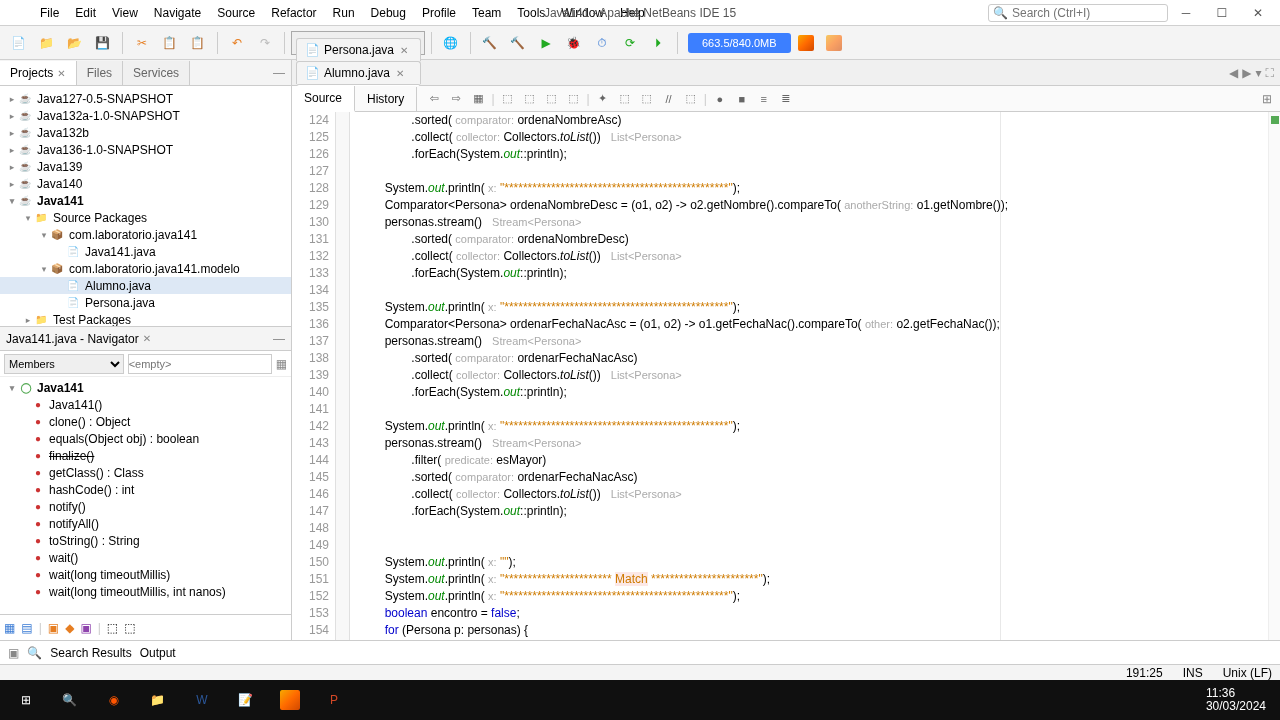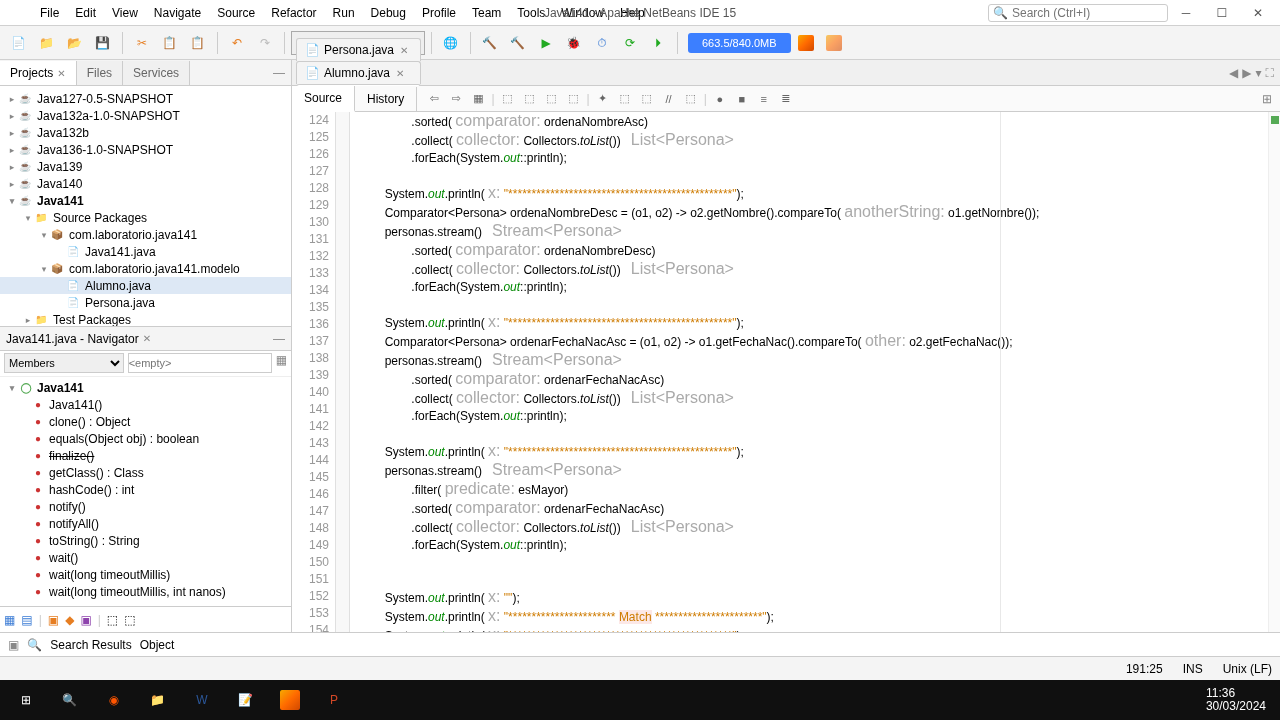--- a/index.html
+++ b/index.html
@@ -24,21 +24,21 @@
 .pane-tabs .ptab .close { margin-left:4px; color:#888; font-size:10px; }
 .tree { flex:1; overflow:auto; padding:4px 0; font-size:12px; }
 .tree .node { display:flex; align-items:center; height:17px; padding-left:6px; white-space:nowrap; }
 .tree .node.selected { background:#dde8f5; }
 .tree .expander { width:12px; color:#888; font-size:9px; text-align:center; }
 .tree .icon { width:16px; height:16px; margin-right:3px; display:inline-flex; align-items:center; justify-content:center; font-size:10px; }
 .tree .node.bold { font-weight:bold; }
 .nav-pane { border-top:1px solid #ccc; display:flex; flex-direction:column; min-height:0; }
 .nav-header { height:24px; display:flex; align-items:center; padding:0 6px; background:#f4f4f4; border-bottom:1px solid #ccc; }
 .nav-header .close { margin-left:4px; color:#888; font-size:10px; }
-.nav-controls { height:26px; display:flex; align-items:flex-start; padding:2px 4px; gap:4px; border-bottom:1px solid #eee; }
+.nav-controls { height:26px; display:flex; align-items:center; padding:2px 4px; gap:4px; border-bottom:1px solid #eee; }
 .nav-controls select, .nav-controls input { height:20px; border:1px solid #ccc; font-size:11px; }
 .nav-tree { flex:1; overflow:auto; padding:2px 0; }
 .nav-toolbar { height:26px; border-top:1px solid #ccc; display:flex; align-items:center; padding:0 4px; gap:6px; }
 .editor-pane { flex:1; display:flex; flex-direction:column; min-width:0; background:#fff; }
 .editor-tabs { height:26px; display:flex; align-items:center; background:#f0f0f0; border-bottom:1px solid #ccc; padding-left:4px; }
 .editor-tabs .etab { display:flex; align-items:center; padding:4px 8px; border:1px solid #ccc; border-bottom:none; margin-right:2px; background:#f4f4f4; border-radius:3px 3px 0 0; }
 .editor-tabs .etab.active { background:#fff; font-weight:bold; }
 .editor-tabs .etab .close { margin-left:6px; color:#888; font-size:10px; }
 .editor-tabs .right-ctrls { margin-left:auto; display:flex; gap:4px; padding-right:6px; color:#888; }
 .editor-subtabs { height:26px; display:flex; align-items:center; border-bottom:1px solid #ccc; background:#fafafa; }
@@ -47,25 +47,25 @@
 .editor-subtabs .etoolbar { display:flex; gap:4px; padding-left:8px; align-items:center; }
 .editor-subtabs .etoolbar .eb { width:18px; height:18px; display:flex; align-items:center; justify-content:center; font-size:11px; color:#666; }
 .code-area { flex:1; display:flex; min-height:0; font-family:Consolas,monospace; font-size:13px; overflow:hidden; position:relative; }
 .gutter { width:44px; background:#fff; border-right:1px solid #e0e0e0; text-align:right; padding-right:6px; color:#999; line-height:17px; }
 .fold-gutter { width:14px; background:#f8f8f8; border-right:1px solid #e0e0e0; }
 .code { flex:1; padding-left:8px; line-height:17px; white-space:pre; overflow:auto; color:#000; position:relative; }
 .code .kw { color:#0000cc; }
 .code .str { color:#ce7b00; }
 .code .field { color:#008800; font-style:italic; }
 .code .method-em { font-style:italic; }
-.code .hint { color:#aaa; font-size:16px; }
+.code .hint { color:#aaa; font-size:11px; }
 .code .match { background:#fce8e6; }
 .print-margin { position:absolute; left:650px; top:0; bottom:0; width:1px; background:#e8e8e8; }
 .err-stripe { width:12px; background:#fafafa; border-left:1px solid #eee; }
-.statusbar { height:24px; border-top:1px solid #ccc; background:#f4f4f4; display:flex; align-items:center; padding:0 8px; font-size:11px; }
+.statusbar { height:16px; border-top:1px solid #ccc; background:#f4f4f4; display:flex; align-items:center; padding:0 8px; font-size:11px; }
 .statusbar .sright { margin-left:auto; display:flex; gap:20px; }
 .bottom-tabs { height:24px; background:#fff; border-top:1px solid #ccc; display:flex; align-items:center; padding:0 8px; gap:8px; font-size:11px; }
 .taskbar { height:40px; background:#101010; display:flex; align-items:center; padding:0 4px; }
 .taskbar .tb-item { width:44px; height:40px; display:flex; align-items:center; justify-content:center; color:#fff; }
 .taskbar .tb-right { margin-left:auto; color:#fff; padding-right:10px; font-size:11px; line-height:13px; }
 .cube { background:linear-gradient(135deg,#f7a900 0%,#ff6a00 50%,#d14800 100%); width:14px; height:14px; border-radius:2px; }
 .green-play { color:#2a2; }
 .orange { color:#e67e22; }
 .blue { color:#3a7bd5; }
 .red { color:#c0392b; }
@@ -407,21 +407,21 @@
           <div style="width:8px;height:8px;background:#5a5;margin:4px auto;"></div>
         </div>
     </div>
   </div>
 </div>
 
 <div class="bottom-tabs">
   <span style="color:#888;">▣</span>
   <span style="color:#888;">🔍</span>
   <span>Search Results</span>
-  <span>Object</span>
+  <span>Output</span>
 </div>
 
 <div class="statusbar">
   <span class="sright">
     <span>191:25</span>
     <span>INS</span>
     <span>Unix (LF)</span>
   </span>
 </div>
 

